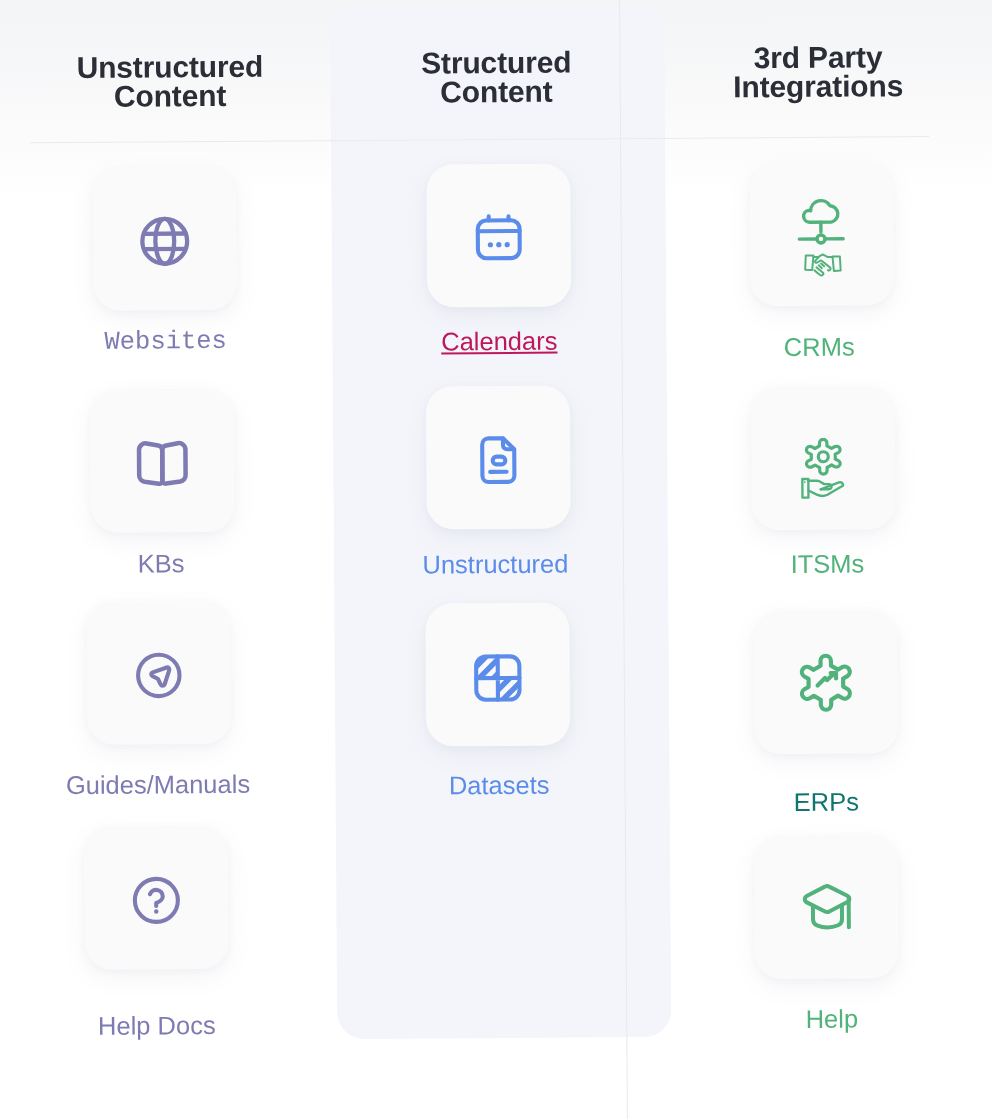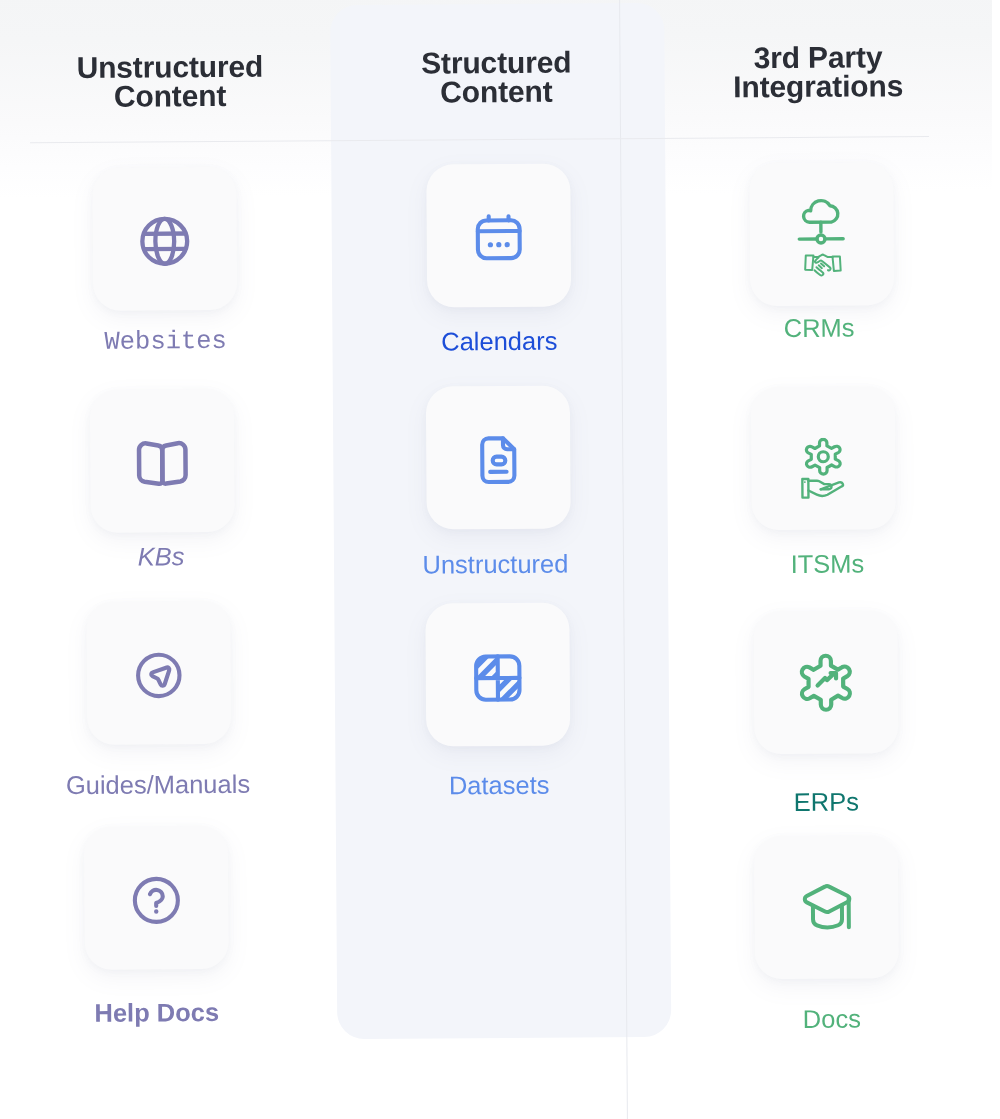--- a/index.html
+++ b/index.html
@@ -66,21 +66,21 @@
 
     <div class="item" style="left:162.5px;top:387.0px;">
       <div class="card" style="width:144px;height:143px;">
         <svg width="54" height="52" viewBox="0 0 54 52" fill="none" style="position:relative;top:6px;transform:scale(1.05);">
           <g stroke="#7e7bb2" stroke-width="4.3" stroke-linecap="round" stroke-linejoin="round">
             <path d="M27 9.6c0-2.2-1.6-4-3.8-4.4L12.1 3.1C8.3 2.5 4.9 5.4 4.9 9.2v24.3c0 3 2.2 5.5 5.1 6l13.5 2c2 .3 3.5-1 3.5-2.7V9.6Z"></path>
             <path d="M27 9.6c0-2.2 1.6-4 3.8-4.4l11.1-2.1c3.8-.6 7.2 2.3 7.2 6.1v24.3c0 3-2.2 5.5-5.1 6l-13.5 2c-2 .3-3.5-1-3.5-2.7V9.6Z"></path>
           </g>
         </svg>
       </div>
-      <div class="lbl" style="color:#7e7bb2;margin-top:10px;position:relative;left:-1.5px;font-style:italic;">KBs</div>
+      <div class="lbl" style="color:#7e7bb2;margin-top:17.0px;position:relative;left:-1.5px;">KBs</div>
     </div>
 
     <div class="item" style="left:158.4px;top:599.2px;">
       <div class="card" style="width:144px;height:143px;">
         <svg width="50" height="50" viewBox="0 0 50 50" fill="none" style="position:relative;top:2px;">
           <g stroke="#7e7bb2" stroke-width="4.1" stroke-linecap="round" stroke-linejoin="round">
             <circle cx="25" cy="25" r="20.7"></circle>
             <path d="M33 17.2 18.9 21.9c-1.8.6-2 3.1-.3 3.9l4.8 2.3c.5.3 1 .7 1.2 1.3l2.3 4.8c.8 1.7 3.3 1.5 3.9-.3l4.7-14.2c.5-1.6-1-3-2.5-2.5Z"></path>
           </g>
         </svg>
@@ -91,35 +91,35 @@
     <div class="item" style="left:154.1px;top:824.0px;">
       <div class="card" style="width:144px;height:143px;">
         <svg width="52" height="52" viewBox="0 0 52 52" fill="none" style="position:relative;top:2px;">
           <g stroke="#7e7bb2" stroke-width="4.1" stroke-linecap="round" stroke-linejoin="round">
             <circle cx="26" cy="26" r="21.5"></circle>
             <path d="M19.6 19.8a6.6 6.6 0 0 1 12.8 2.2c0 4.4-6.6 6.6-6.6 6.6v2.9"></path>
             <path d="M25.8 37.1h.02" stroke-width="4.4"></path>
           </g>
         </svg>
       </div>
-      <div class="lbl" style="color:#7e7bb2;margin-top:29.0px;position:relative;left:-0.5px;font-weight:bold;">Help Docs</div>
+      <div class="lbl" style="color:#7e7bb2;margin-top:42px;position:relative;left:-0.5px;">Help Docs</div>
     </div>
 
     <div class="item" style="left:501.3px;top:164.3px;">
       <div class="card" style="width:144px;height:143px;">
         <svg width="52" height="52" viewBox="0 0 52 52" fill="none" style="position:relative;top:3.5px;">
           <g stroke="#5c8cea" stroke-width="4.1" stroke-linecap="round" stroke-linejoin="round">
             <rect x="5.1" y="7.4" width="41.8" height="37.8" rx="8.6"></rect>
             <path d="M5.1 18.1h41.8"></path>
             <path d="M16.1 7.4V3.3M35.9 7.4V3.3"></path>
             <path d="M17.6 31.7h.02M26 31.7h.02M34.4 31.7h.02" stroke-width="5.2"></path>
           </g>
         </svg>
       </div>
-      <div class="lbl" style="color:#1d4ed8;margin-top:20.0px;position:relative;left:-0.5px;">Calendars</div>
+      <div class="lbl" style="color:#be185d;margin-top:20.0px;position:relative;left:-0.5px;text-decoration:underline;">Calendars</div>
     </div>
 
     <div class="item" style="left:498.9px;top:386.0px;">
       <div class="card" style="width:144px;height:143px;">
         <svg width="52" height="52" viewBox="0 0 52 52" fill="none" style="position:relative;top:2px;">
           <g stroke="#5c8cea" stroke-width="4.1" stroke-linecap="round" stroke-linejoin="round">
             <path d="M30.8 4.3H16.3c-3.5 0-6.3 2.8-6.3 6.3v31c0 3.5 2.8 6.3 6.3 6.3h19.4c3.5 0 6.3-2.8 6.3-6.3V15.3L30.8 4.3Z"></path>
             <path d="M30.8 4.3v6.9c0 2.3 1.8 4.1 4.1 4.1h7"></path>
             <rect x="20.4" y="22.6" width="12.6" height="7.8" rx="3.9"></rect>
             <path d="M17.8 37.8h16.4"></path>
@@ -169,21 +169,21 @@
           <g stroke="#52b27b" stroke-width="2" stroke-linecap="round" stroke-linejoin="round">
             <path d="M9.9 58.6h7.7l-1.4 14.6-7-.4z"></path>
             <path d="M44 59.9h-7.4l1.3 14.4 6.8-.4z"></path>
             <path d="M17.6 60.3h4.4l3.6-2c.8-.5 1.8-.5 2.6 0l3.8 2.1h4.7"></path>
             <path d="M22.6 60.8c-1.3 1.1-2.7 2.4-3.3 3.2-.7 1 0 2.2 1.2 1.9.8-.2 2.2-.9 3.3-1.7.7-.5 1.7-.5 2.3.1l7.8 6.4c.7.6.8 1.7.2 2.5-.6.6-1.5.7-2.1.2"></path>
             <path d="m25.1 66.7 3.1 2.8M22.8 68.6l3.1 2.8M20.5 70.5l3.1 2.8"></path>
             <path d="M18.5 73.4c1.5 1.6 3.7 3.4 5.6 4.8.9.7 2.2.6 2.8-.2.6-.7.5-1.7-.2-2.3l-2.3-1.9"></path>
           </g>
         </svg>
       </div>
-      <div class="lbl" style="color:#52b27b;margin-top:8px;position:relative;left:-3.5px;">CRMs</div>
+      <div class="lbl" style="color:#52b27b;margin-top:27px;position:relative;left:-3.5px;">CRMs</div>
     </div>
 
     <div class="item" style="left:823.9px;top:388.8px;">
       <div class="card" style="width:144px;height:143px;">
         <svg width="50" height="70" viewBox="0 0 50 70" fill="none" style="position:relative;left:0px;top:15px;">
           <g stroke="#52b27b" stroke-width="3.2" stroke-linecap="round" stroke-linejoin="round">
             <path d="M21.3 8.2V5.1a3.7 3.4 0 0 1 7.4 0v3.1l4.6 2.5 3-1.6a3.7 3.4 0 0 1 3.7 5.9l-3 1.5v5l3 1.5a3.7 3.4 0 0 1-3.7 5.9l-3-1.6-4.6 2.5v3.1a3.7 3.4 0 0 1-7.4 0v-3.1l-4.6-2.5-3 1.6a3.7 3.4 0 0 1-3.7-5.9l3-1.5v-5l-3-1.5a3.7 3.4 0 0 1 3.7-5.9l3 1.6Z"></path>
             <circle cx="25" cy="19" r="5"></circle>
           </g>
           <g stroke="#52b27b" stroke-width="2.4" stroke-linecap="round" stroke-linejoin="round">
@@ -213,16 +213,16 @@
     <div class="item" style="left:823.6px;top:838.2px;">
       <div class="card" style="width:144px;height:143px;">
         <svg width="60" height="60" viewBox="0 0 60 60" fill="none" style="position:relative;left:1.7px;top:1.5px;">
           <g stroke="#52b27b" stroke-width="4" stroke-linecap="round" stroke-linejoin="round">
             <path d="M27.6 7.9c1.3-.7 2.9-.7 4.2 0l18.2 9.2a3.6 3.6 0 0 1 0 6.4l-18.2 9.2c-1.3.7-2.9.7-4.2 0L9.4 23.5a3.6 3.6 0 0 1 0-6.4l18.2-9.2Z"></path>
             <path d="M15.5 26.9v13.8c0 2.6 1.5 4.9 3.9 5.9 6.8 2.7 14.4 2.7 21.2 0 2.4-1 3.9-3.3 3.9-5.9V26.9"></path>
             <path d="M51.3 19.3v29.4"></path>
           </g>
         </svg>
       </div>
-      <div class="lbl" style="color:#52b27b;margin-top:26.0px;position:relative;left:5px;">Docs</div>
+      <div class="lbl" style="color:#52b27b;margin-top:26.0px;position:relative;left:5px;">Help</div>
     </div>
   </div>
 </div>
 
 </body></html>

